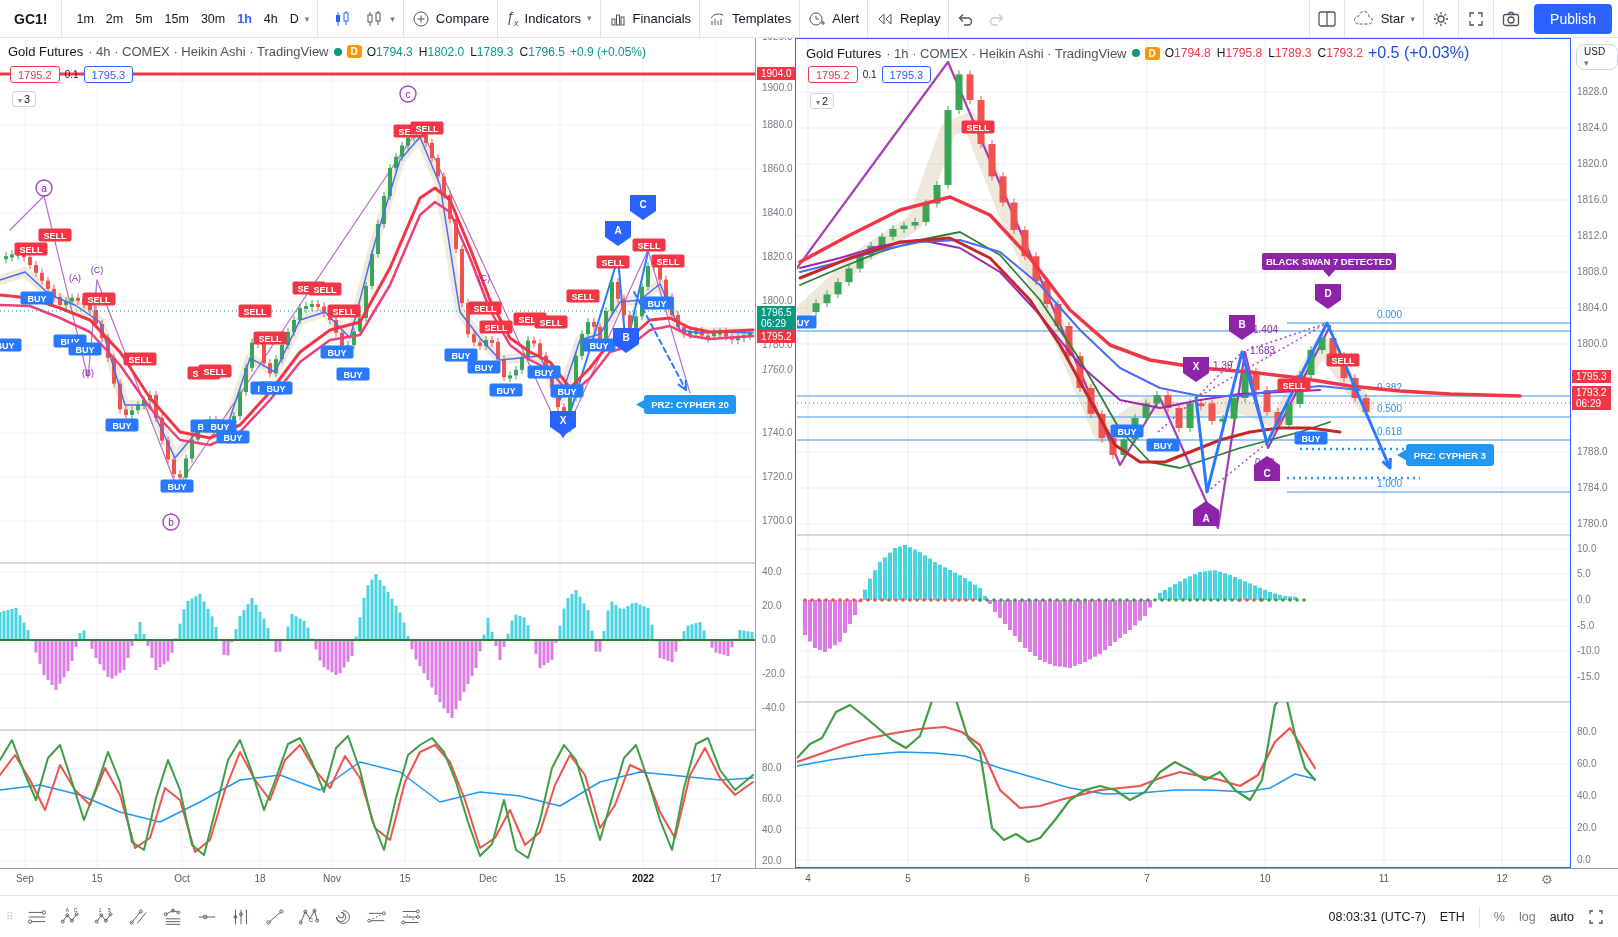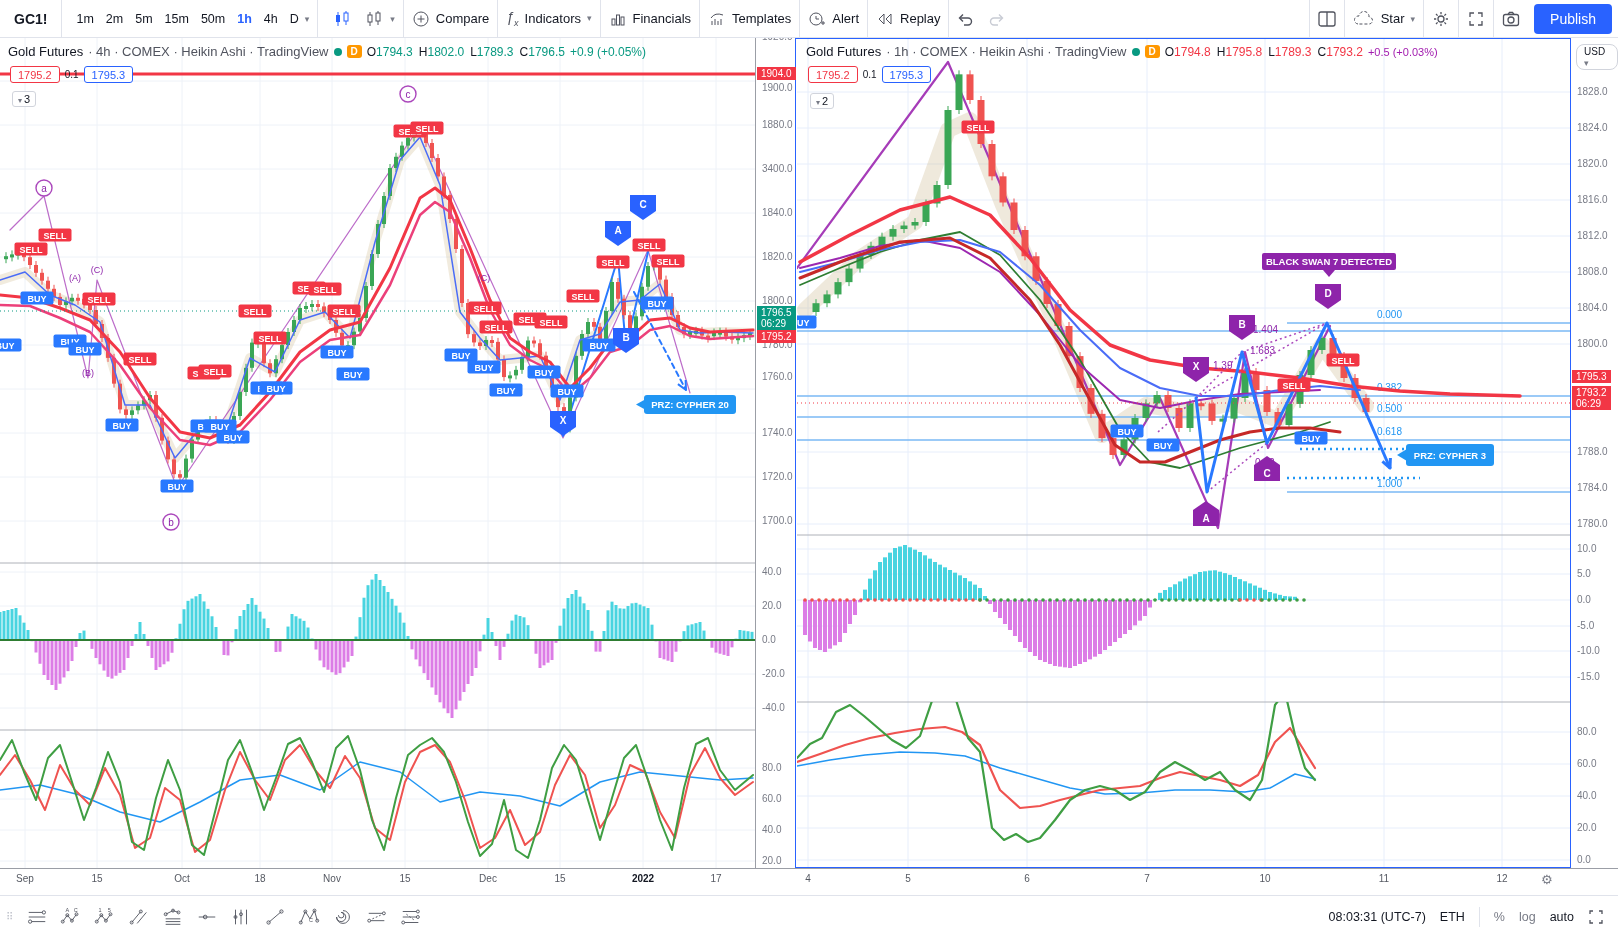--- a/index.html
+++ b/index.html
@@ -54,21 +54,21 @@
 <div class="app">
 
   <div class="topbar">
     <div class="symbol">GC1!</div>
     <div class="tb-sep"></div>
     <div class="tb-group">
       <button class="tf">1m</button>
       <button class="tf">2m</button>
       <button class="tf">5m</button>
       <button class="tf">15m</button>
-      <button class="tf">50m</button>
+      <button class="tf">30m</button>
       <button class="tf active">1h</button>
       <button class="tf">4h</button>
       <button class="tf">D</button>
       <span class="chev">▾</span>
     </div>
     <div class="tb-sep"></div>
     <div class="tb-group">
       <button class="icon-btn">
         <svg width="18" height="18" viewBox="0 0 18 18">
             <line x1="5" y1="2" x2="5" y2="16" stroke="#2962ff"></line>
@@ -1389,39 +1389,39 @@
     <span>Gold Futures</span>
     <span style="color:#50535e">· 1h · COMEX · Heikin Ashi · TradingView</span>
     <span class="dot"></span>
     <span class="dbadge">D</span>
     <span class="ohlc" id="ohlcR">
         <span><span style="color:#131722">O</span><span style="color:#f23645">1794.8</span></span>
         <span><span style="color:#131722">H</span><span style="color:#f23645">1795.8</span></span>
         <span><span style="color:#131722">L</span><span style="color:#f23645">1789.3</span></span>
         <span><span style="color:#131722">C</span><span style="color:#f23645">1793.2</span></span>
       </span>
-    <span style="color:#a21caf;font-size:11px">+0.5 (+0.03%)</span>
+    <span style="color:#1d4ed8;font-size:16px">+0.5 (+0.03%)</span>
   </div>
   <div class="qrow" style="left:808px;top:66px;">
     <span class="qpill sellq">1795.2</span>
     <span class="midq">0.1</span>
     <span class="qpill buyq">1795.3</span>
   </div>
   <div class="collapse-chip" style="left:810px;top:93px;"><span class="chev">▾</span><span>2</span></div>
 
   <div class="axis-col" id="axisL" style="left:756px;width:39px;">
       <span class="tick" style="top: -7px;">1920.0</span>
       <span class="tick" style="top: 37px; margin-top: 7px;">1900.0</span>
       <span class="tick" style="top: 81px;">1880.0</span>
-      <span class="tick" style="top: 125px;">3400.0</span>
+      <span class="tick" style="top: 125px;">1860.0</span>
       <span class="tick" style="top: 169px;">1840.0</span>
       <span class="tick" style="top: 213px;">1820.0</span>
       <span class="tick" style="top: 257px;">1800.0</span>
       <span class="tick" style="top: 301px;">1780.0</span>
-      <span class="tick" style="top: 333px;">1760.0</span>
+      <span class="tick" style="top: 326px; font-style: italic;">1760.0</span>
       <span class="tick" style="top: 389px;">1740.0</span>
       <span class="tick" style="top: 433px;">1720.0</span>
       <span class="tick" style="top: 477px;">1700.0</span>
       <span class="tick" style="top: 528px;">40.0</span>
       <span class="tick" style="top: 562px;">20.0</span>
       <span class="tick" style="top: 596px;">0.0</span>
       <span class="tick" style="top: 630px;">-20.0</span>
       <span class="tick" style="top: 664px;">-40.0</span>
       <span class="tick" style="top: 724px;">80.0</span>
       <span class="tick" style="top: 755px;">60.0</span>

